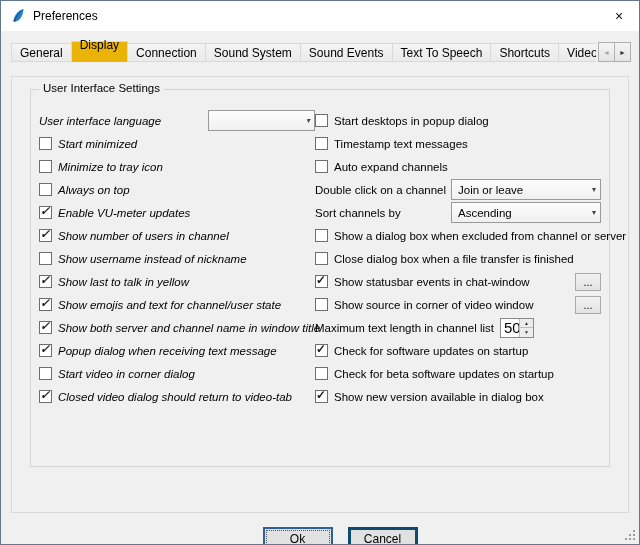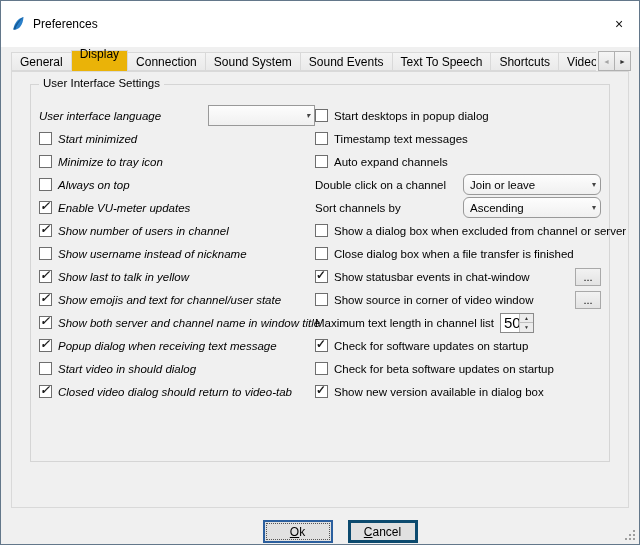--- a/index.html
+++ b/index.html
@@ -2,56 +2,56 @@
 <html><head>
 <meta charset="utf-8">
 <style>
   * { box-sizing: border-box; margin: 0; padding: 0; }
   html,body { width: 640px; height: 545px; }
   body { font-family: "Liberation Sans", sans-serif; font-size: 12px; color: #000; background: #fff; }
 
   .window { width: 640px; height: 545px; background: #f0f0f0; border: 1px solid #63778a; position: relative; overflow: hidden; }
 
   
-  .titlebar { height: 46px; background: #ffffff; display: flex; align-items: center; padding-left: 9px; gap: 7px; }
+  .titlebar { height: 30px; background: #ffffff; display: flex; align-items: center; padding-left: 9px; gap: 7px; }
   .app-icon { width: 16px; height: 16px; flex: none; }
   .title { font-size: 12px; }
   .close-btn { margin-left: auto; width: 40px; height: 30px; display: flex; align-items: center; justify-content: center; font-size: 14px; color: #111; cursor: default; }
 
   
-  .tabbar { position: relative; margin: 2px 10px 0; width: 620px; height: 22px; display: flex; align-items: flex-end; overflow: hidden; z-index: 2; }
+  .tabbar { position: relative; margin: 9px 10px 0; width: 620px; height: 22px; display: flex; align-items: flex-end; overflow: hidden; z-index: 2; }
   .tab { height: 19px; padding: 0 8px; display: inline-flex; align-items: center; background: linear-gradient(#f4f4f4, #eaeaea); border: 1px solid #d9d9d9; margin-right: -1px; white-space: nowrap; font-size: 12px; flex: none; }
   .tab[data-selected="true"] { height: 22px; background: #eab308; border-bottom: none; margin-bottom: -1px; position: relative; z-index: 3; padding-bottom: 15px; }
   .tab-scroll { position: absolute; right: 0; bottom: 0; height: 20px; display: flex; background: #f0f0f0; padding-left: 3px; z-index: 4; }
   .scroll-btn { width: 17px; height: 20px; border: 1px solid #b0b0b0; background: linear-gradient(#f5f5f5, #e4e4e4); display: flex; align-items: center; justify-content: center; font-size: 7px; color: #333; margin-left: -1px; }
   .scroll-btn.disabled { color: #a5a5a5; }
 
   
-  .pane { margin: 0 10px; height: 437px; border: 1px solid #d9d9d9; background: #f0f0f0; position: relative; z-index: 1; font-size: 11.5px; }
+  .pane { margin: 14px 10px; height: 437px; border: 1px solid #d9d9d9; background: #f0f0f0; position: relative; z-index: 1; font-size: 11.5px; }
 
   
   .group { position: relative; margin: 12px 18px 0; height: 378px; border: 1px solid #d5d5d5; }
   .group-title { position: absolute; top: -8px; left: 8px; background: #f0f0f0; padding: 0 4px; font-size: 11.5px; }
   .cols { display: flex; padding: 19px 8px 0; }
   .col-left { width: 276px; flex: none; display: flex; flex-direction: column; font-style: italic; }
   .col-right { flex: 1; display: flex; flex-direction: column; min-width: 0; }
   .row { display: flex; align-items: center; height: 23px; white-space: nowrap; }
 
   
   .cb { width: 13px; height: 13px; border: 1px solid #6e6e6e; background: #fff; flex: none; margin-right: 6px; position: relative; }
   .mark { display: none; position: absolute; left: 0; top: -3px; font-size: 12px; font-weight: bold; color: #1c1c1c; line-height: 15px; }
   .cb[data-checked="true"] .mark { display: block; }
   .cb-label { overflow: visible; }
 
   
   .combo { height: 21px; background: linear-gradient(#fdfdfd, #f0f0f0); border: 1px solid #999; display: flex; align-items: center; padding: 0 4px 0 6px; flex: none; }
   .combo .val { flex: 1; overflow: hidden; }
   .combo .arr { font-size: 8px; color: #444; margin-left: 4px; }
   .combo.lang { width: 107px; margin-left: auto; }
-  .combo.wide { width: 138px; margin-left: auto; border-radius: 6px; }
+  .combo.wide { width: 150px; margin-left: auto; }
 
   
   .mini-btn { width: 26px; height: 18px; margin-left: auto; background: linear-gradient(#f2f2f2, #e3e3e3); border: 1px solid #a9a9a9; font-size: 11px; line-height: 10px; text-align: center; font-family: "Liberation Sans", sans-serif; }
 
   
   .spin { display: flex; height: 20px; margin-left: 6px; border: 1px solid #8a8a8a; background: #fff; flex: none; }
   .spin .sval { width: 18px; display: flex; align-items: center; padding-left: 3px; font-size: 15px; }
   .spin .arrows { display: flex; flex-direction: column; width: 14px; border-left: 1px solid #bdbdbd; }
   .spin .sbtn { flex: 1; font-size: 5px; display: flex; align-items: center; justify-content: center; background: #ececec; color: #333; }
   .spin .sbtn + .sbtn { border-top: 1px solid #bdbdbd; }
@@ -173,21 +173,21 @@
             <span class="cb-label">Show both server and channel name in window title</span>
           </div>
           <div class="row">
             <span class="cb" data-checked="true">
                 <span class="mark">✓</span>
               </span>
             <span class="cb-label">Popup dialog when receiving text message</span>
           </div>
           <div class="row">
             <span class="cb" data-checked="false"></span>
-            <span class="cb-label">Start video in should dialog</span>
+            <span class="cb-label">Start video in corner dialog</span>
           </div>
           <div class="row">
             <span class="cb" data-checked="true">
                 <span class="mark">✓</span>
               </span>
             <span class="cb-label">Closed video dialog should return to video-tab</span>
           </div>
         </div>
 
         <div class="col-right">

